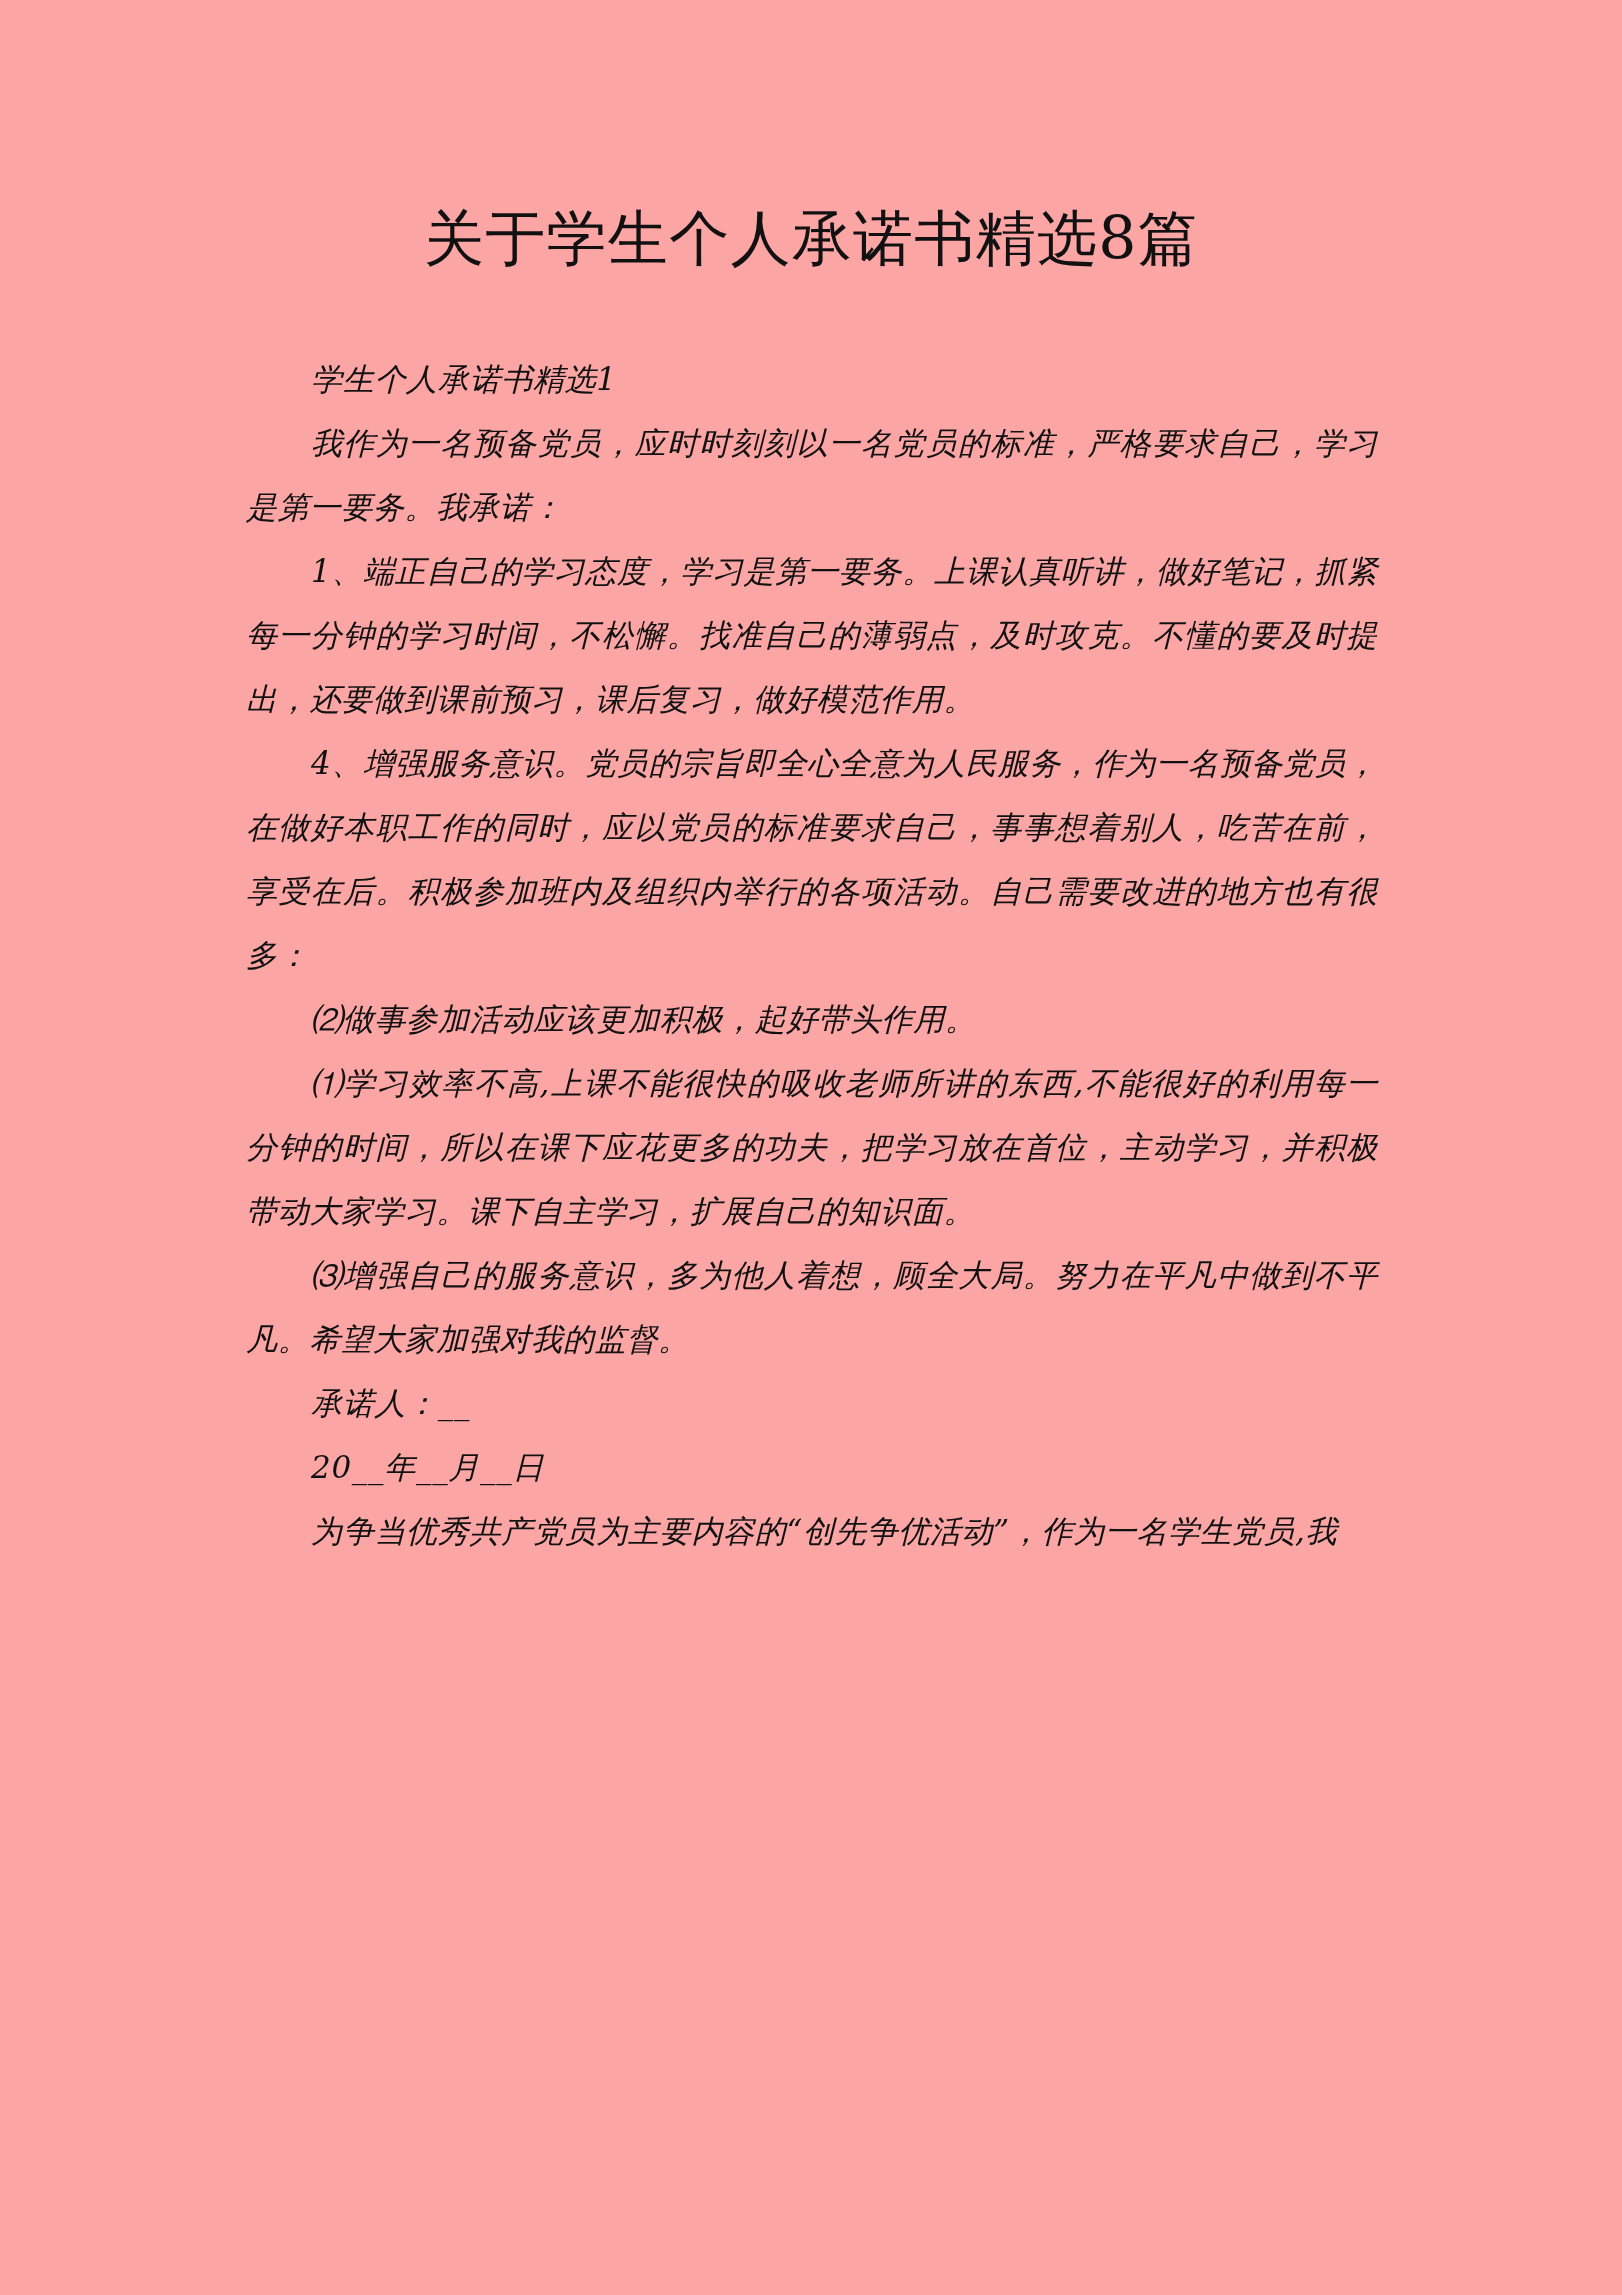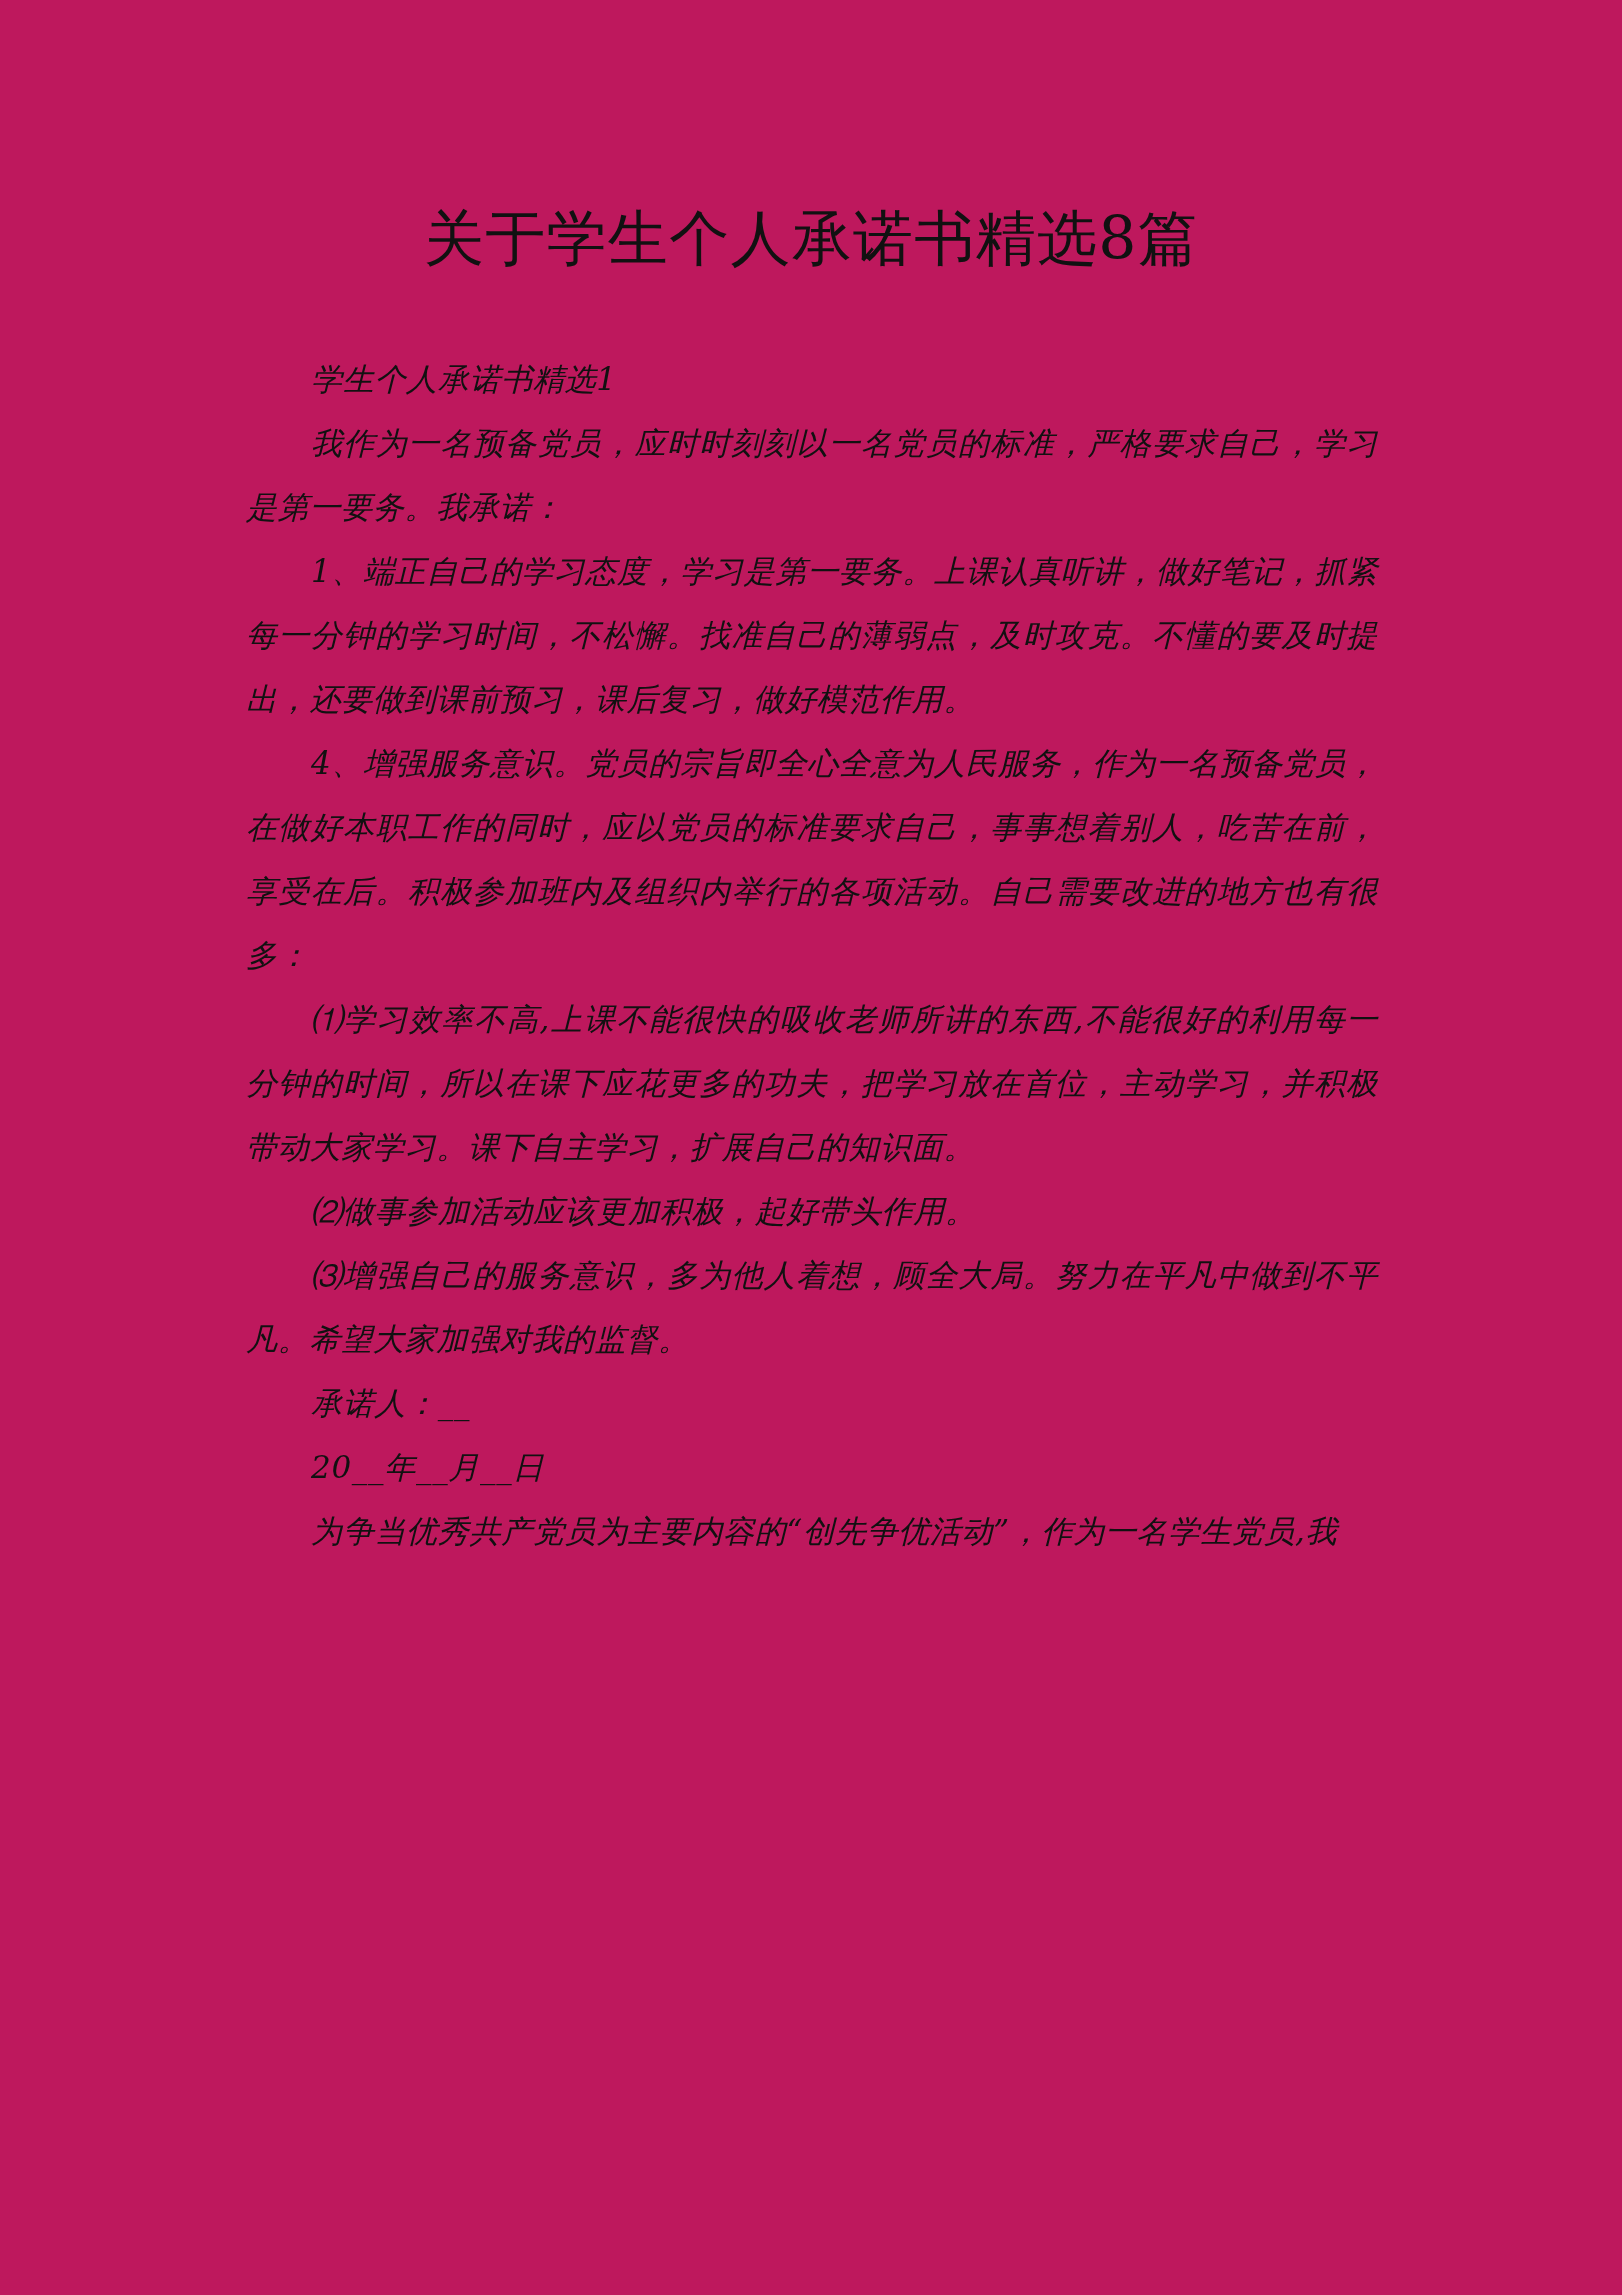--- a/index.html
+++ b/index.html
@@ -13,21 +13,21 @@
     position: relative;
     overflow: hidden;
     font-family: "DejaVu Serif", "Liberation Serif", serif;
     color: #111;
   }
   .page {
     position: absolute;
     left: 0; top: 0;
     width: 1623px;
     height: 2295px;
-    background: #be185d;
+    background: #fca5a5;
   }
   .doc-title {
     position: absolute;
     top: 196px;
     left: 0;
     width: 1623px;
     text-align: center;
     font-size: 60px;
     line-height: 85px;
     letter-spacing: 1.3px;
@@ -55,21 +55,21 @@
 <body>
 
 <div class="page">
   <h1 class="doc-title">关于学生个人承诺书精选8篇</h1>
 
   <div class="body">
     <p class="para">学生个人承诺书精选1</p>
     <p class="para">我作为一名预备党员，应时时刻刻以一名党员的标准，严格要求自己，学习是第一要务。我承诺：</p>
     <p class="para">1、端正自己的学习态度，学习是第一要务。上课认真听讲，做好笔记，抓紧每一分钟的学习时间，不松懈。找准自己的薄弱点，及时攻克。不懂的要及时提出，还要做到课前预习，课后复习，做好模范作用。</p>
     <p class="para">4、增强服务意识。党员的宗旨即全心全意为人民服务，作为一名预备党员，在做好本职工作的同时，应以党员的标准要求自己，事事想着别人，吃苦在前，享受在后。积极参加班内及组织内举行的各项活动。自己需要改进的地方也有很多：</p>
+    <p class="para">⑵做事参加活动应该更加积极，起好带头作用。</p>
     <p class="para">⑴学习效率不高,上课不能很快的吸收老师所讲的东西,不能很好的利用每一分钟的时间，所以在课下应花更多的功夫，把学习放在首位，主动学习，并积极带动大家学习。课下自主学习，扩展自己的知识面。</p>
-    <p class="para">⑵做事参加活动应该更加积极，起好带头作用。</p>
     <p class="para">⑶增强自己的服务意识，多为他人着想，顾全大局。努力在平凡中做到不平凡。希望大家加强对我的监督。</p>
     <p class="para">承诺人：__</p>
     <p class="para">20__年__月__日</p>
     <p class="para">为争当优秀共产党员为主要内容的“创先争优活动”，作为一名学生党员,我</p>
   </div>
 </div>
 
 
 </body></html>

